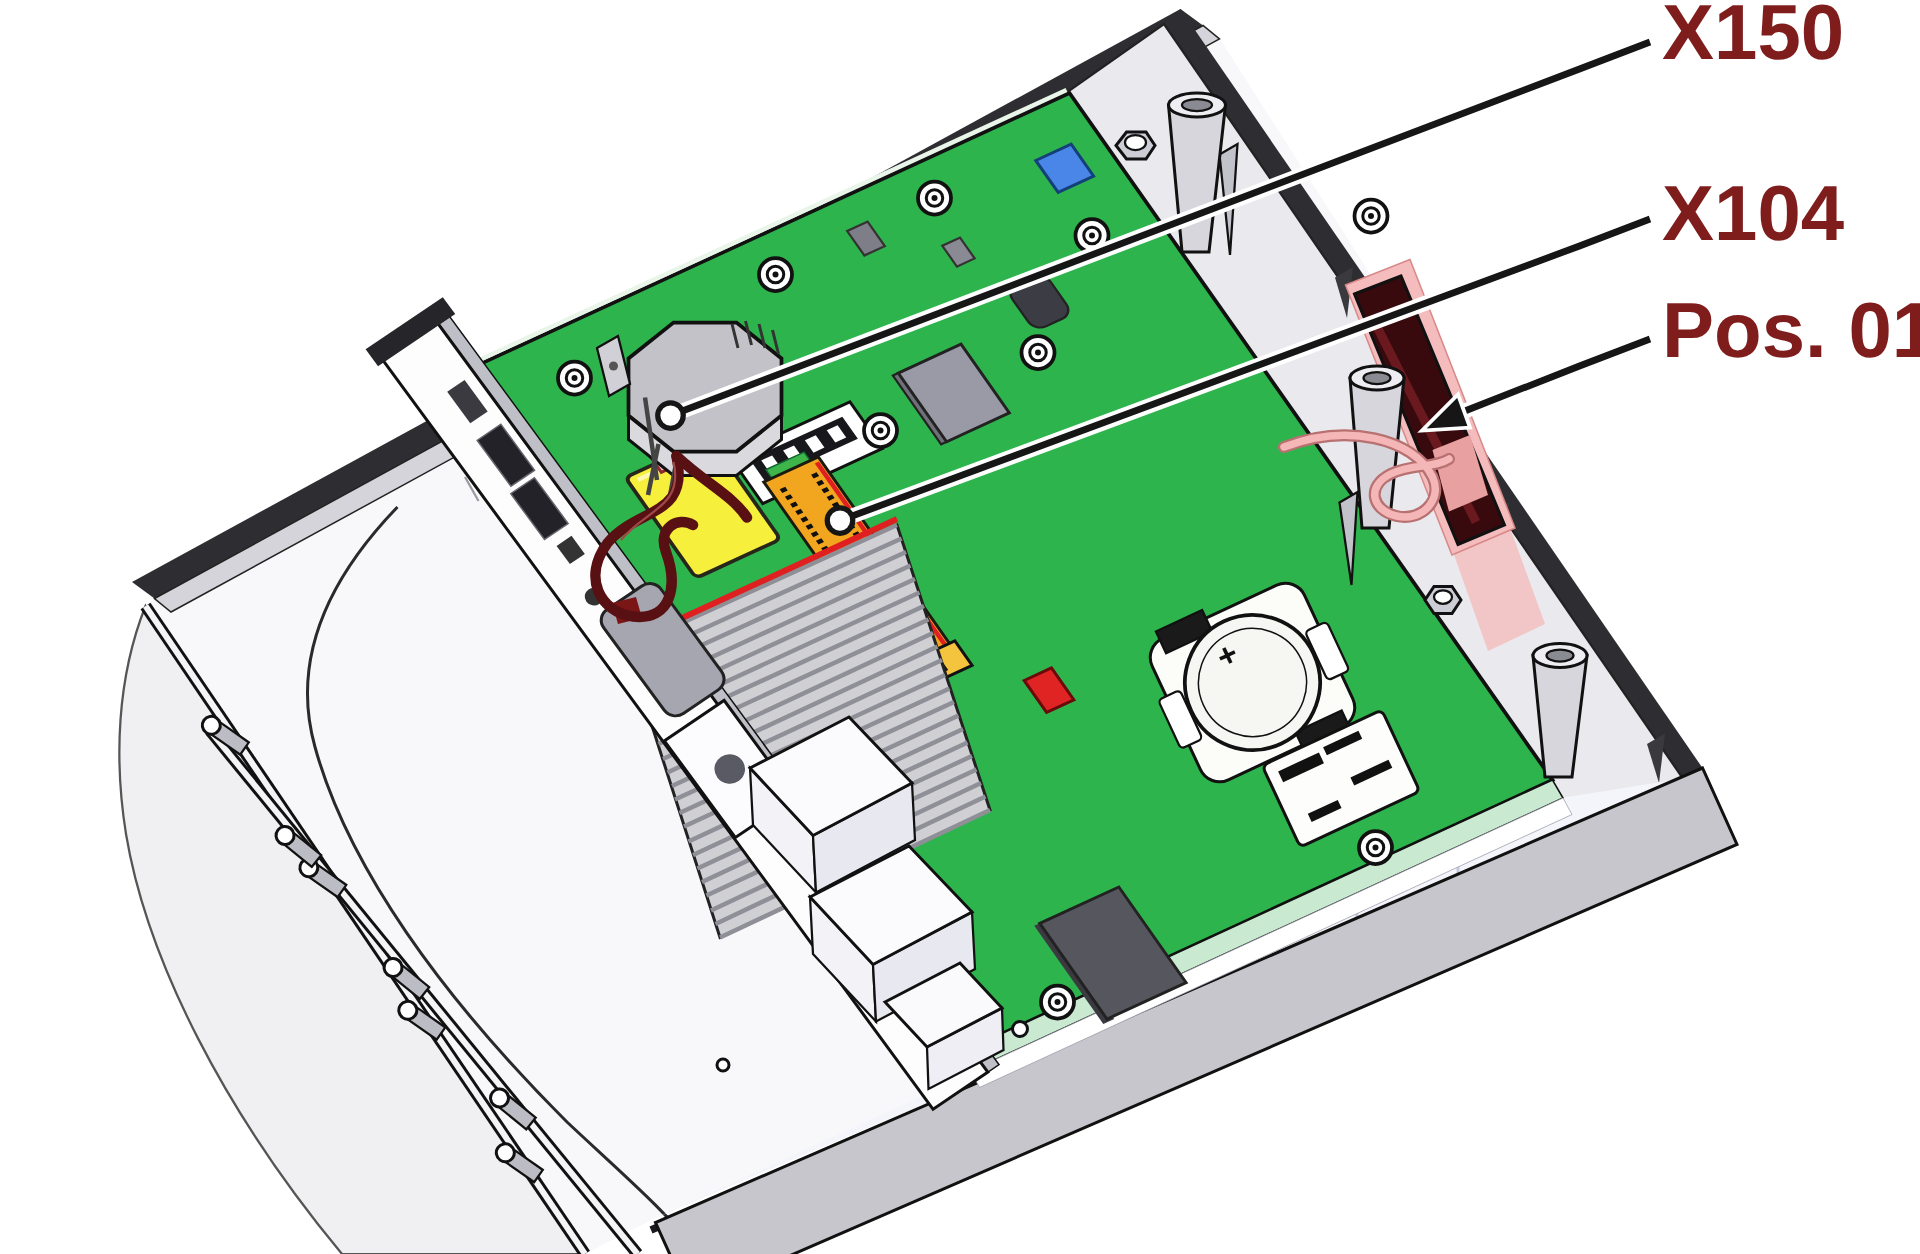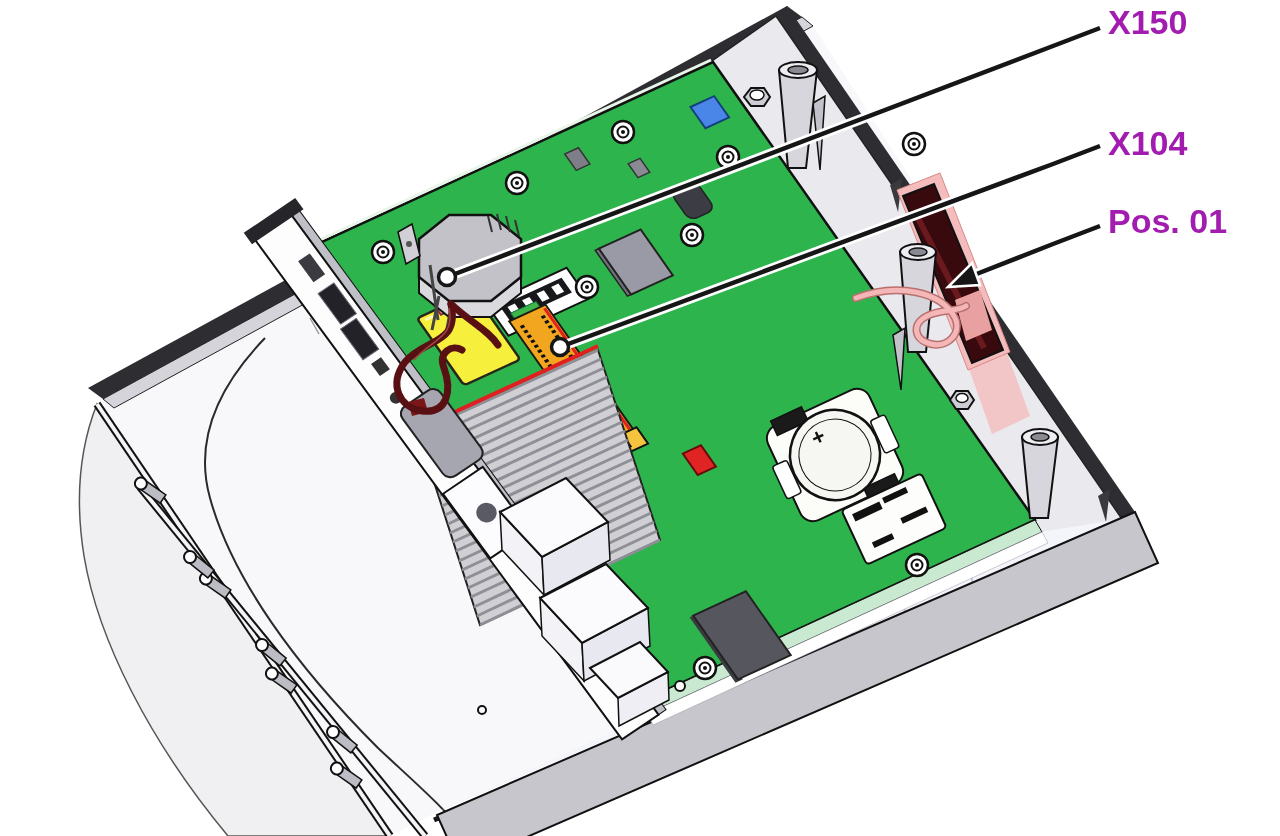--- a/index.html
+++ b/index.html
@@ -1,20 +1,20 @@
 <!DOCTYPE html>
 <html><head>
 <meta charset="utf-8">
 <style>
   html,body{margin:0;padding:0;background:#fff;}
   #stage{position:relative;width:1280px;height:836px;background:#fff;overflow:hidden;
          font-family:"Liberation Sans",sans-serif;}
   #stage svg{position:absolute;left:0;top:0;}
-  .callout-label{position:absolute;left:1108px;font-weight:700;font-size:34px;line-height:40px;
-                 color:#a21caf;white-space:nowrap;letter-spacing:0px;}
+  .callout-label{position:absolute;left:1108px;font-weight:700;font-size:52px;line-height:40px;
+                 color:#7f1d1d;white-space:nowrap;letter-spacing:0px;}
   #lbl-x150{top:2px;}
   #lbl-x104{top:123px;}
   #lbl-pos01{top:201px;}
 </style>
 </head>
 <body>
 
 <div id="stage">
 <svg width="1280" height="836" viewBox="0 0 1280 836">
 

